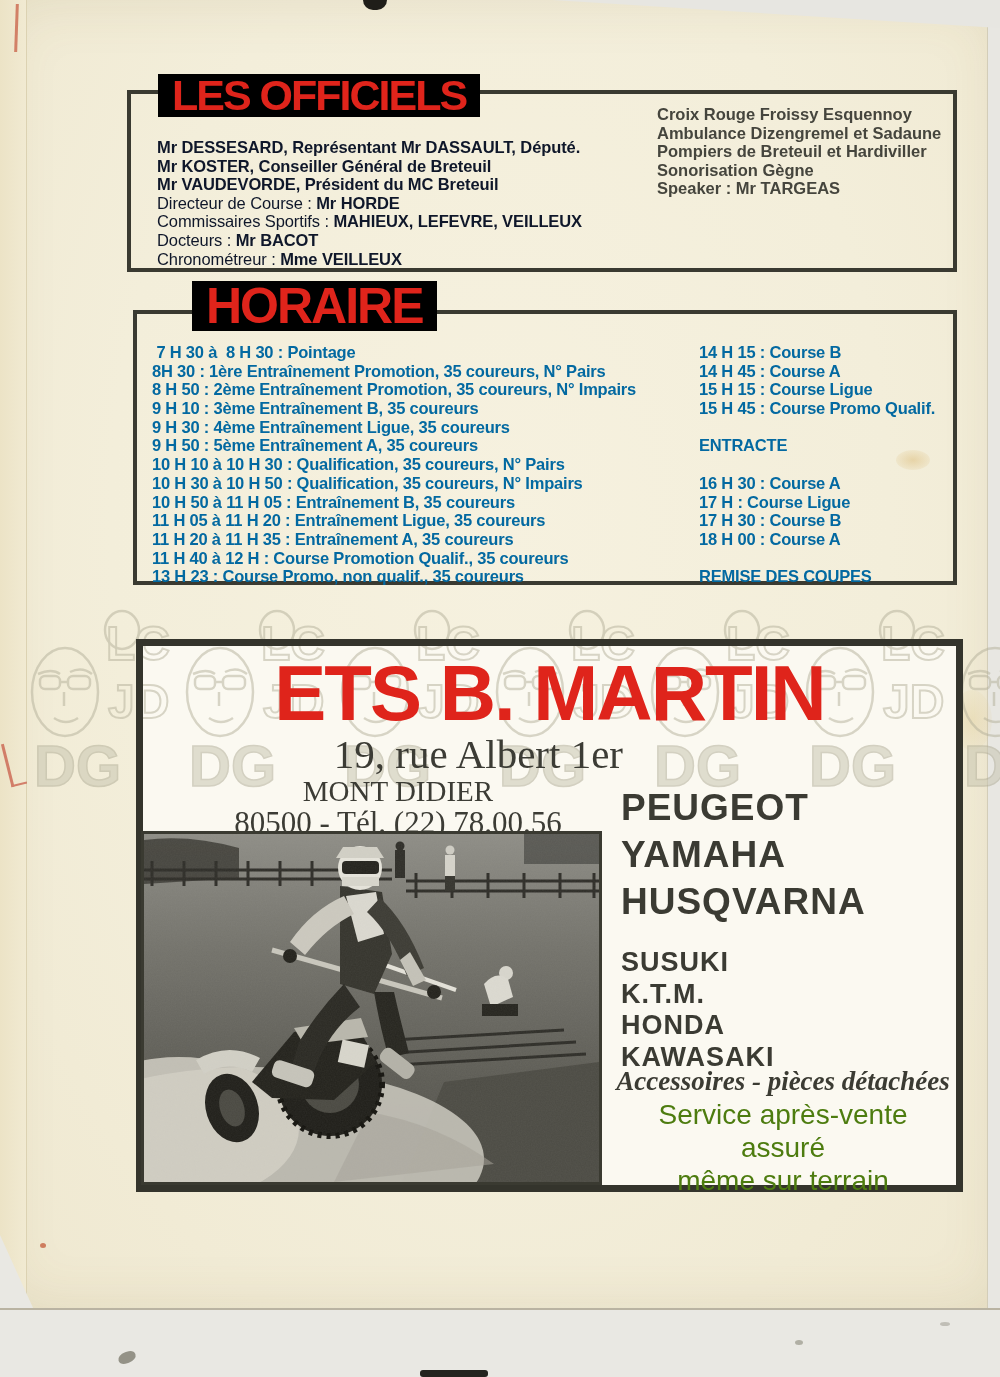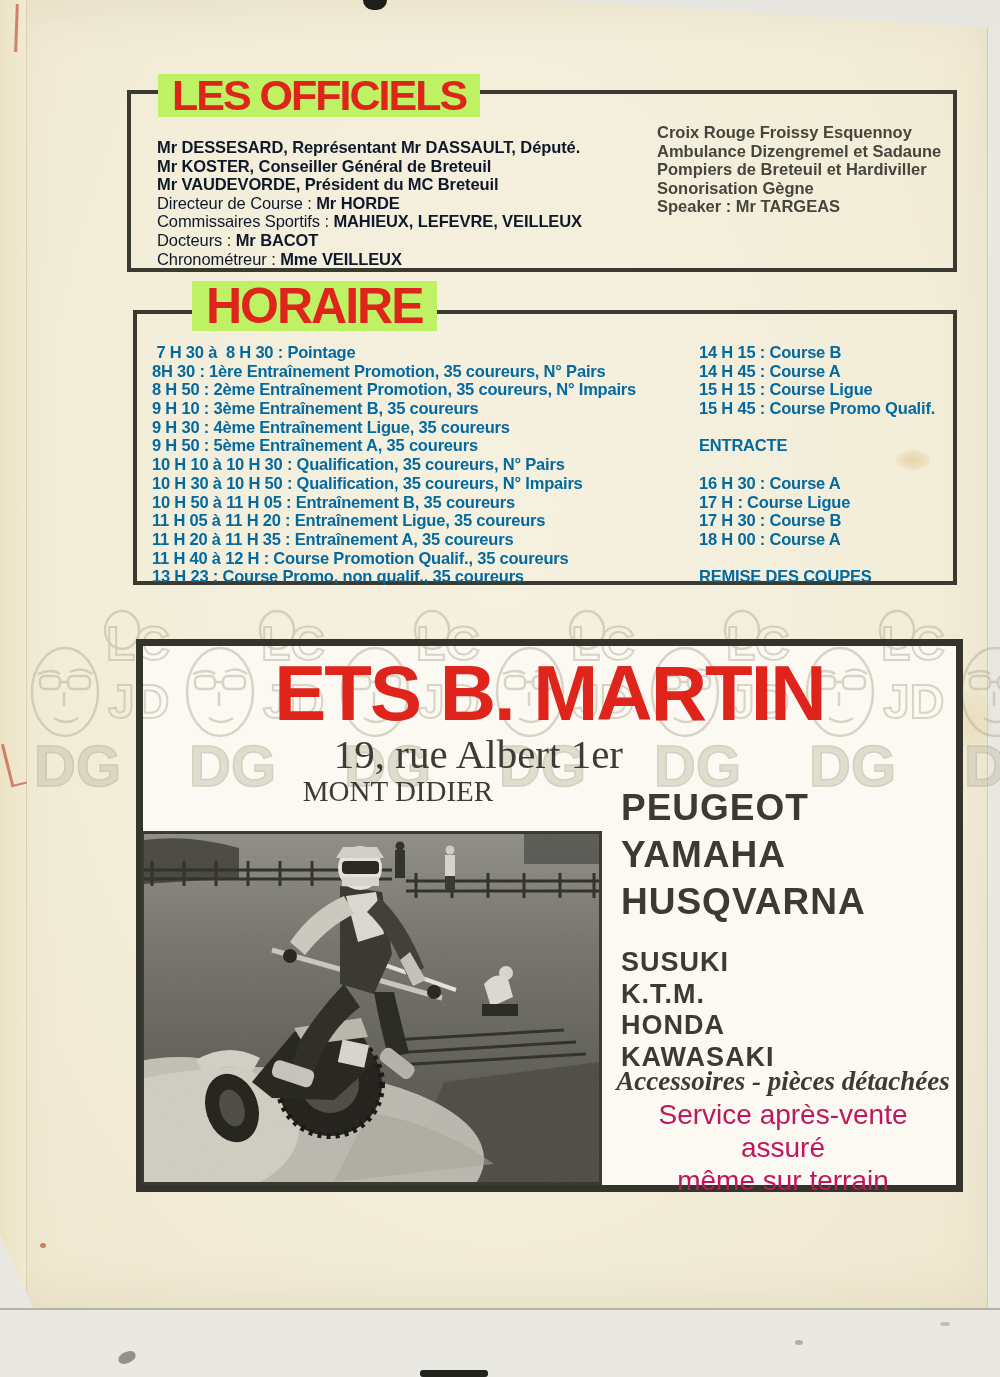--- a/index.html
+++ b/index.html
@@ -35,31 +35,31 @@
          border-radius:50% 40% 50% 40%;opacity:.7;transform:rotate(-20deg);}
   .speck2{position:absolute;left:795px;top:1340px;width:8px;height:5px;background:#8a887a;
          border-radius:50%;opacity:.6;}
   .speck3{position:absolute;left:940px;top:1322px;width:10px;height:4px;background:#97948a;
          border-radius:50%;opacity:.5;}
   .bottom-mark{position:absolute;left:420px;top:1370px;width:68px;height:7px;background:#23231e;
          border-radius:3px;}
 
   
   .box{position:absolute;border:4px solid #3a3a31;}
-  .box-title{position:absolute;font-weight:700;color:#df241b;background:#bef264;
+  .box-title{position:absolute;font-weight:700;color:#df241b;background:#000000;
          padding:0 14px;letter-spacing:-2px;white-space:nowrap;line-height:1;}
   .officials-box{left:127px;top:90px;width:822px;height:174px;}
   .officials-title{left:158px;top:74px;font-size:43px;}
   .horaire-box{left:133px;top:310px;width:816px;height:267px;}
   .horaire-title{left:192px;top:281px;font-size:50px;}
 
   .o-list{position:absolute;left:26px;top:44px;color:#0f172a;}
   .o-line{font-size:16.5px;line-height:18.6px;white-space:nowrap;letter-spacing:-0.1px;}
   .o-strong{font-weight:700;}
-  .svc-list{position:absolute;left:526px;top:29px;color:#45453d;}
+  .svc-list{position:absolute;left:526px;top:11px;color:#45453d;}
   .svc-line{font-size:16.5px;line-height:18.6px;font-weight:700;white-space:nowrap;}
 
   .sched{position:absolute;color:#0369a1;}
   .sched-left{left:15px;top:29px;}
   .sched-right{left:562px;top:29px;}
   .h-line{font-size:16.5px;line-height:18.7px;height:18.7px;font-weight:700;
           white-space:pre;letter-spacing:-0.2px;}
 
   
   .wm-row{position:absolute;left:12px;top:600px;width:804px;height:195px;z-index:2;
@@ -80,21 +80,21 @@
   .photo{position:absolute;left:-2px;top:185px;width:461px;height:354px;border:3px solid #3a3a31;
       box-sizing:border-box;background:#6b6a63;}
   .brands{position:absolute;left:478px;top:138px;color:#3b3b33;}
   .brand-lg{font-size:37px;line-height:47px;font-weight:700;letter-spacing:1px;white-space:nowrap;}
   .brand-sm{font-size:27px;line-height:31.5px;font-weight:700;letter-spacing:1px;white-space:nowrap;}
   .brands-small{margin-top:22px;}
   .ad-tagline{position:absolute;left:470px;top:420px;width:340px;text-align:center;
       font-family:"Liberation Serif",serif;font-style:italic;font-weight:700;
       font-size:27px;color:#3b3b33;white-space:nowrap;}
   .ad-service{position:absolute;left:470px;top:452px;width:340px;text-align:center;
-      font-size:28px;line-height:33px;color:#be185d;}
+      font-size:28px;line-height:33px;color:#4d7c0f;}
 </style>
 </head>
 <body>
 
 <div class="page">
 
   <div class="paper"></div>
   <div class="paper-left-strip"></div>
   <div class="paper-right-strip"></div>
   <div class="scan-top-right"></div>
@@ -265,20 +265,21 @@
       </div>
   </div>
   <div class="box-title horaire-title">HORAIRE</div>
 
   <div class="ad-bg"></div>
   <div class="ad">
     <div class="ad-title">ETS B. MARTIN</div>
     <div class="ad-address">
       <div class="ad-addr1">19, rue Albert 1er</div>
       <div class="ad-addr2">MONT DIDIER</div>
+      <div class="ad-addr3">80500 - Tél. (22) 78.00.56</div>
     </div>
 
     <div class="photo">
       <svg width="455" height="348" viewBox="0 0 455 348">
         <defs>
           <linearGradient id="g1" x1="0" y1="0" x2="0" y2="1">
             <stop offset="0" stop-color="#8e8d86"></stop>
               <stop offset="0.32" stop-color="#74736c"></stop>
             <stop offset="0.7" stop-color="#5d5c55"></stop>
               <stop offset="1" stop-color="#514f49"></stop>

